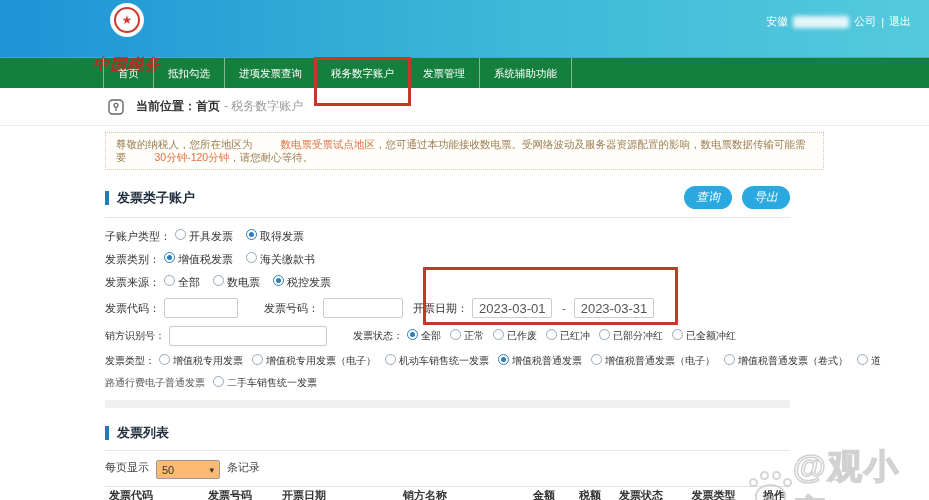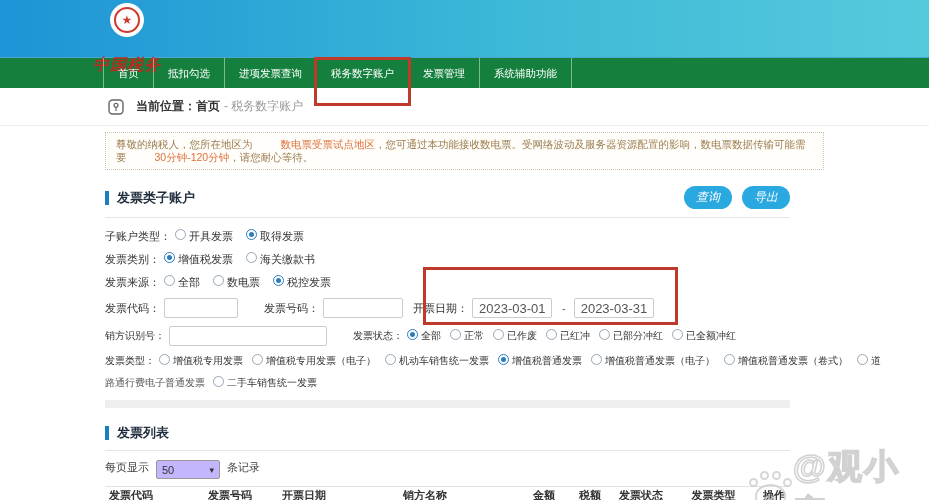--- a/index.html
+++ b/index.html
@@ -61,21 +61,21 @@
           color:#555; margin-right:10px; font-family:inherit; }
   .ftxt { margin-right:8px; color:#555; }
   .date-group { position:relative; display:inline-flex; align-items:center; }
   .date-group::after { content:""; position:absolute; left:10px; top:-31px; right:-14px; bottom:-7px;
           border:3px solid #bf3a2b; pointer-events:none; z-index:9; }
   .band { width:685px; height:8px; background:#efefef; margin:10px 0 2px; }
   
   .perpage { display:flex; align-items:flex-start; font-size:11px; color:#444; margin:9px 0 7px; }
   .pselect { width:64px; height:19px; border:1px solid #9a9a9a; border-radius:2px; display:flex;
              align-items:center; justify-content:space-between; padding:0 5px; margin:0 7px;
-             font-size:11px; color:#333; cursor:pointer; background:#c4b5fd; }
+             font-size:11px; color:#333; cursor:pointer; background:#fdba74; }
   .caret { font-size:9px; color:#333; }
   .tbl { width:685px; }
   .thead { display:flex; border-top:1px solid #e2e2e2; border-bottom:2px solid #4a4a4a;
            font-weight:bold; font-size:11px; color:#333; height:19px; align-items:center; }
   .cell { overflow:hidden; white-space:nowrap; }
   
   .wm { position:absolute; left:748px; top:444px; display:flex; align-items:center; opacity:.85;
         pointer-events:none; z-index:20; }
   .paw { position:relative; width:46px; height:42px; margin-right:1px; }
   .toe { position:absolute; border:2.5px solid #cfcfcf; border-radius:50%; background:transparent; }
@@ -92,20 +92,27 @@
 </head>
 <body>
 
 <div class="header">
   <div class="logo">
     <div class="emblem">
       <div class="emblem-inner">★</div>
     </div>
     <div class="logo-caption">中国税务</div>
   </div>
+  <div class="userbar">
+    <span>安徽</span>
+      <span class="ublur"></span>
+      <span>公司</span>
+    <span>|</span>
+    <span class="logout">退出</span>
+  </div>
 </div>
 
 <div class="nav">
     <div class="nav-item">首页</div>
     <div class="nav-item">抵扣勾选</div>
     <div class="nav-item">进项发票查询</div>
     <div class="nav-item annotated">税务数字账户</div>
     <div class="nav-item">发票管理</div>
     <div class="nav-item">系统辅助功能</div>
   </div>

